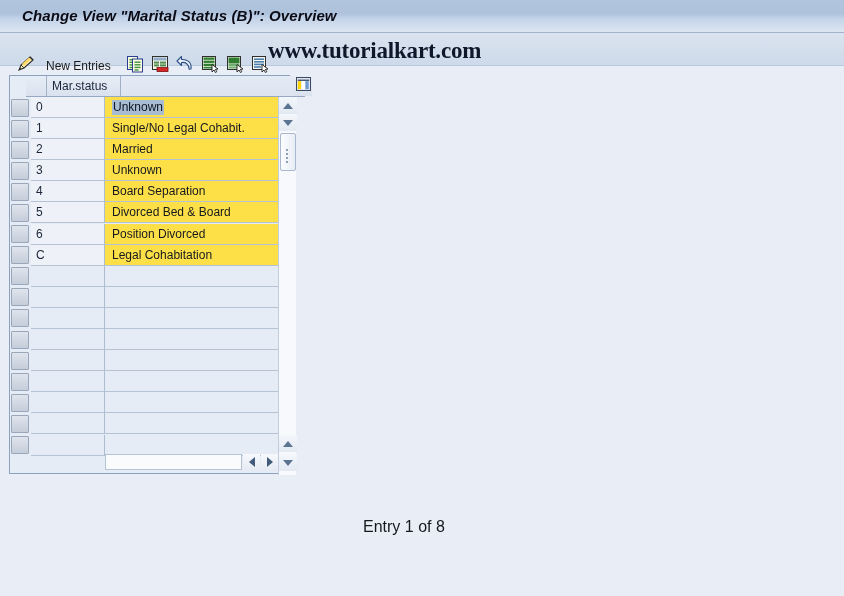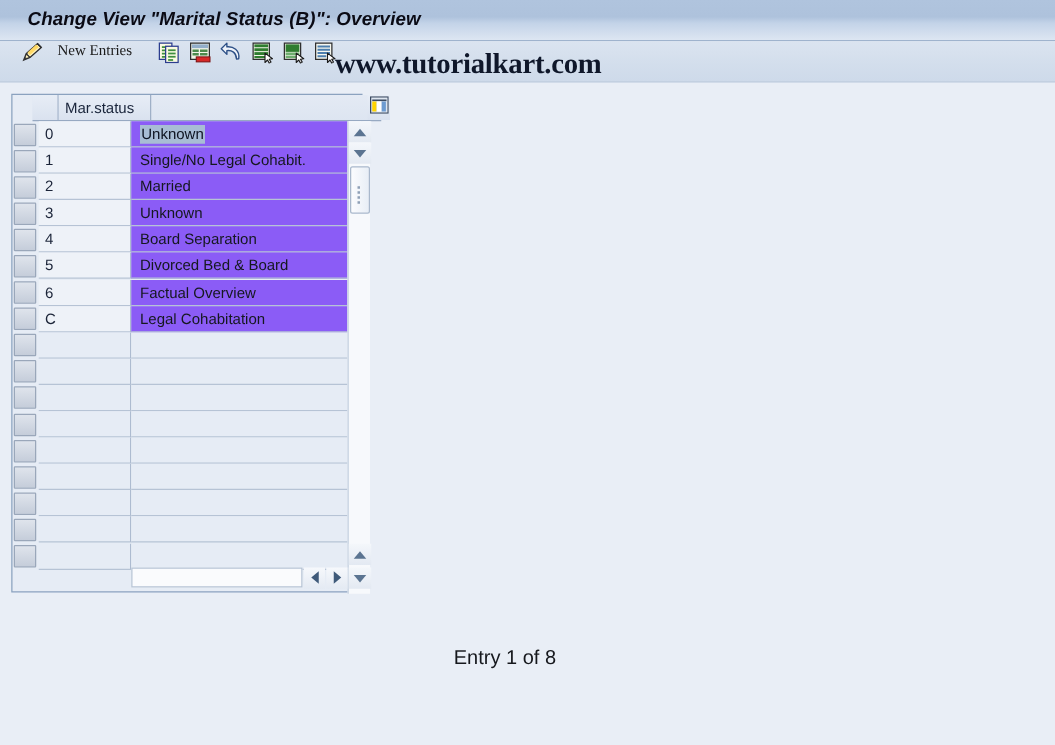--- a/index.html
+++ b/index.html
@@ -32,22 +32,22 @@
   }
 
   
   .toolbar {
     position: absolute; left: 0; top: 33px;
     width: 844px; height: 33px;
     background: linear-gradient(to bottom, #dbe4f0 0%, #d3deec 55%, #cedaea 100%);
     border-bottom: 1px solid #b9c8dc;
   }
   .tb-item {
-    position: absolute; top: 0; height: 33px;
-    display: flex;  font-family: Liberation Serif, serif;
+    position: absolute; top: 16px; height: 33px;
+    display: flex; align-items: center;
   }
   .tb-label {
     font-size: 12px; color: #1b1b1b; white-space: nowrap;
   }
   .icon-box { display: block; }
 
   .watermark {
     position: absolute; left: 268px; top: 38px;
     font-family: "Liberation Serif", serif;
     font-size: 23px; font-weight: bold;
@@ -111,21 +111,21 @@
   }
   .cell-text {
     position: absolute; left: 95px; top: 0;
     width: 173px; height: 21px;
     border-bottom: 1px solid #b6c3d5;
     font-size: 12px; color: #15181f;
     display: flex; align-items: center;
     padding-left: 7px;
   }
   .row.filled .cell-code,
-  .row.filled .cell-text { background: #8b5cf6; }
+  .row.filled .cell-text { background: #fde047; }
   .row.empty  .cell-code,
   .row.empty  .cell-text { background: #e6ecf5; }
   .row.filled .cell-code { background: #eef2f8; }
   .hl {
     background: #a8bdd4; color: #0d1320;
     padding: 0 1px; line-height: 15px;
   }
 
   
   .vsb {
@@ -363,21 +363,21 @@
           <div class="cell-text">Board Separation</div>
         </div>
         <div class="row filled">
           <div class="cell-sel"></div>
           <div class="cell-code">5</div>
           <div class="cell-text">Divorced Bed &amp; Board</div>
         </div>
         <div class="row filled">
           <div class="cell-sel"></div>
           <div class="cell-code">6</div>
-          <div class="cell-text">Factual Overview</div>
+          <div class="cell-text">Position Divorced</div>
         </div>
         <div class="row filled">
           <div class="cell-sel"></div>
           <div class="cell-code">C</div>
           <div class="cell-text">Legal Cohabitation</div>
         </div>
         <div class="row empty">
           <div class="cell-sel"></div>
           <div class="cell-code"></div>
           <div class="cell-text"></div>

